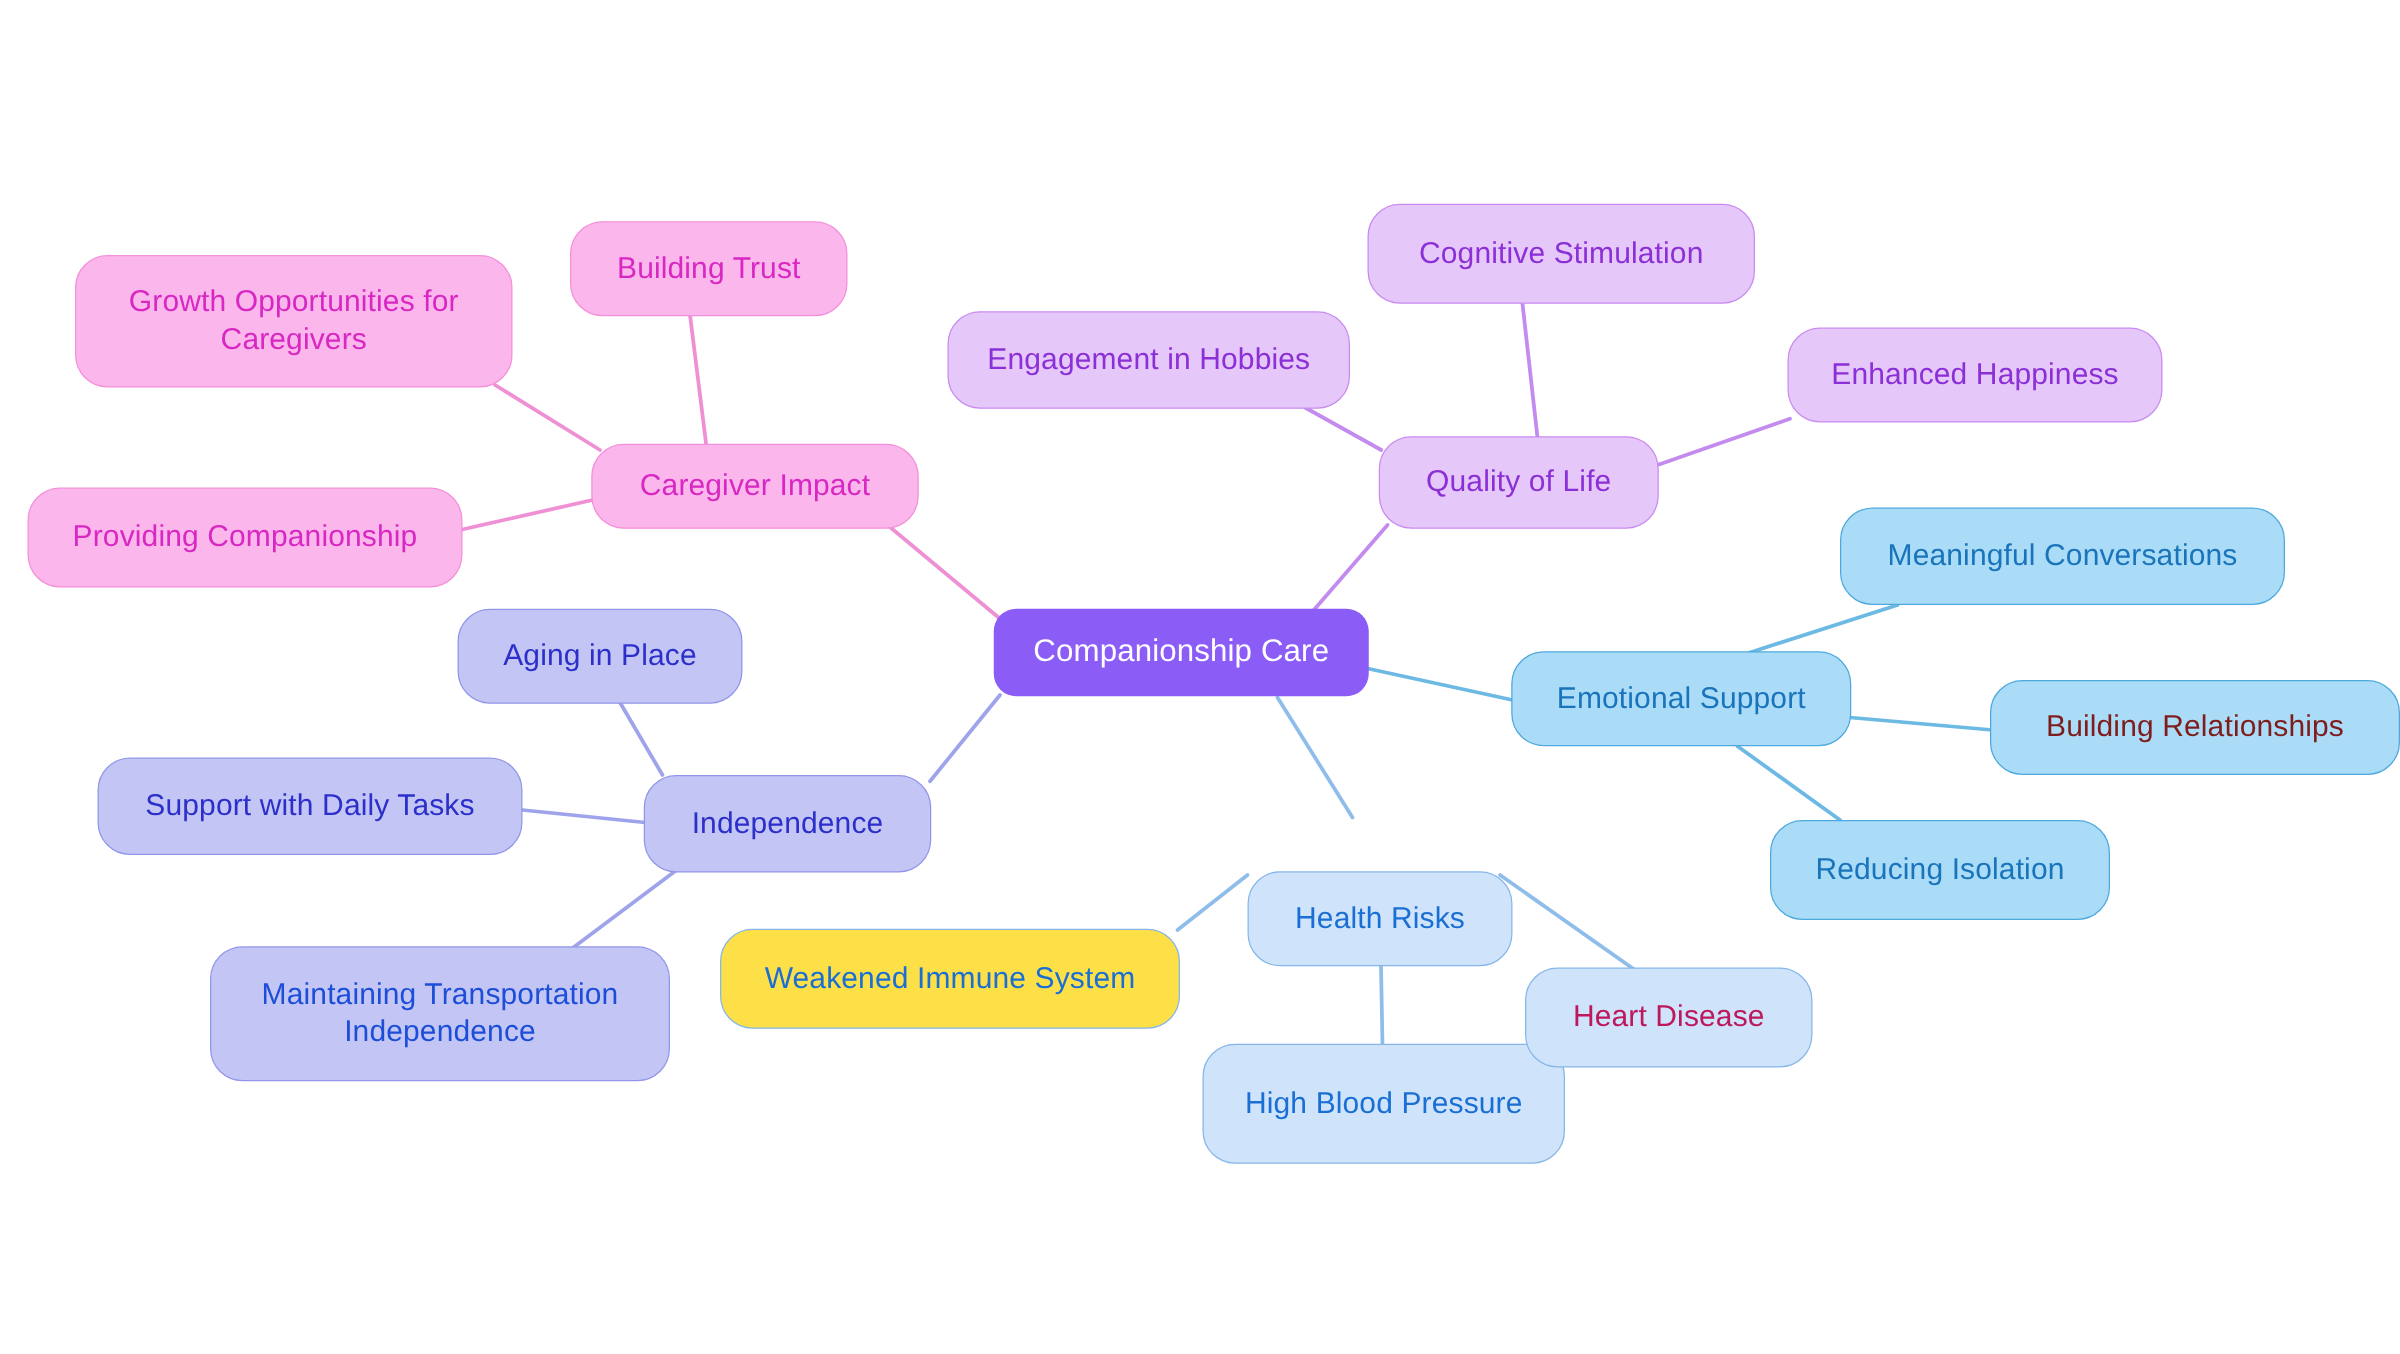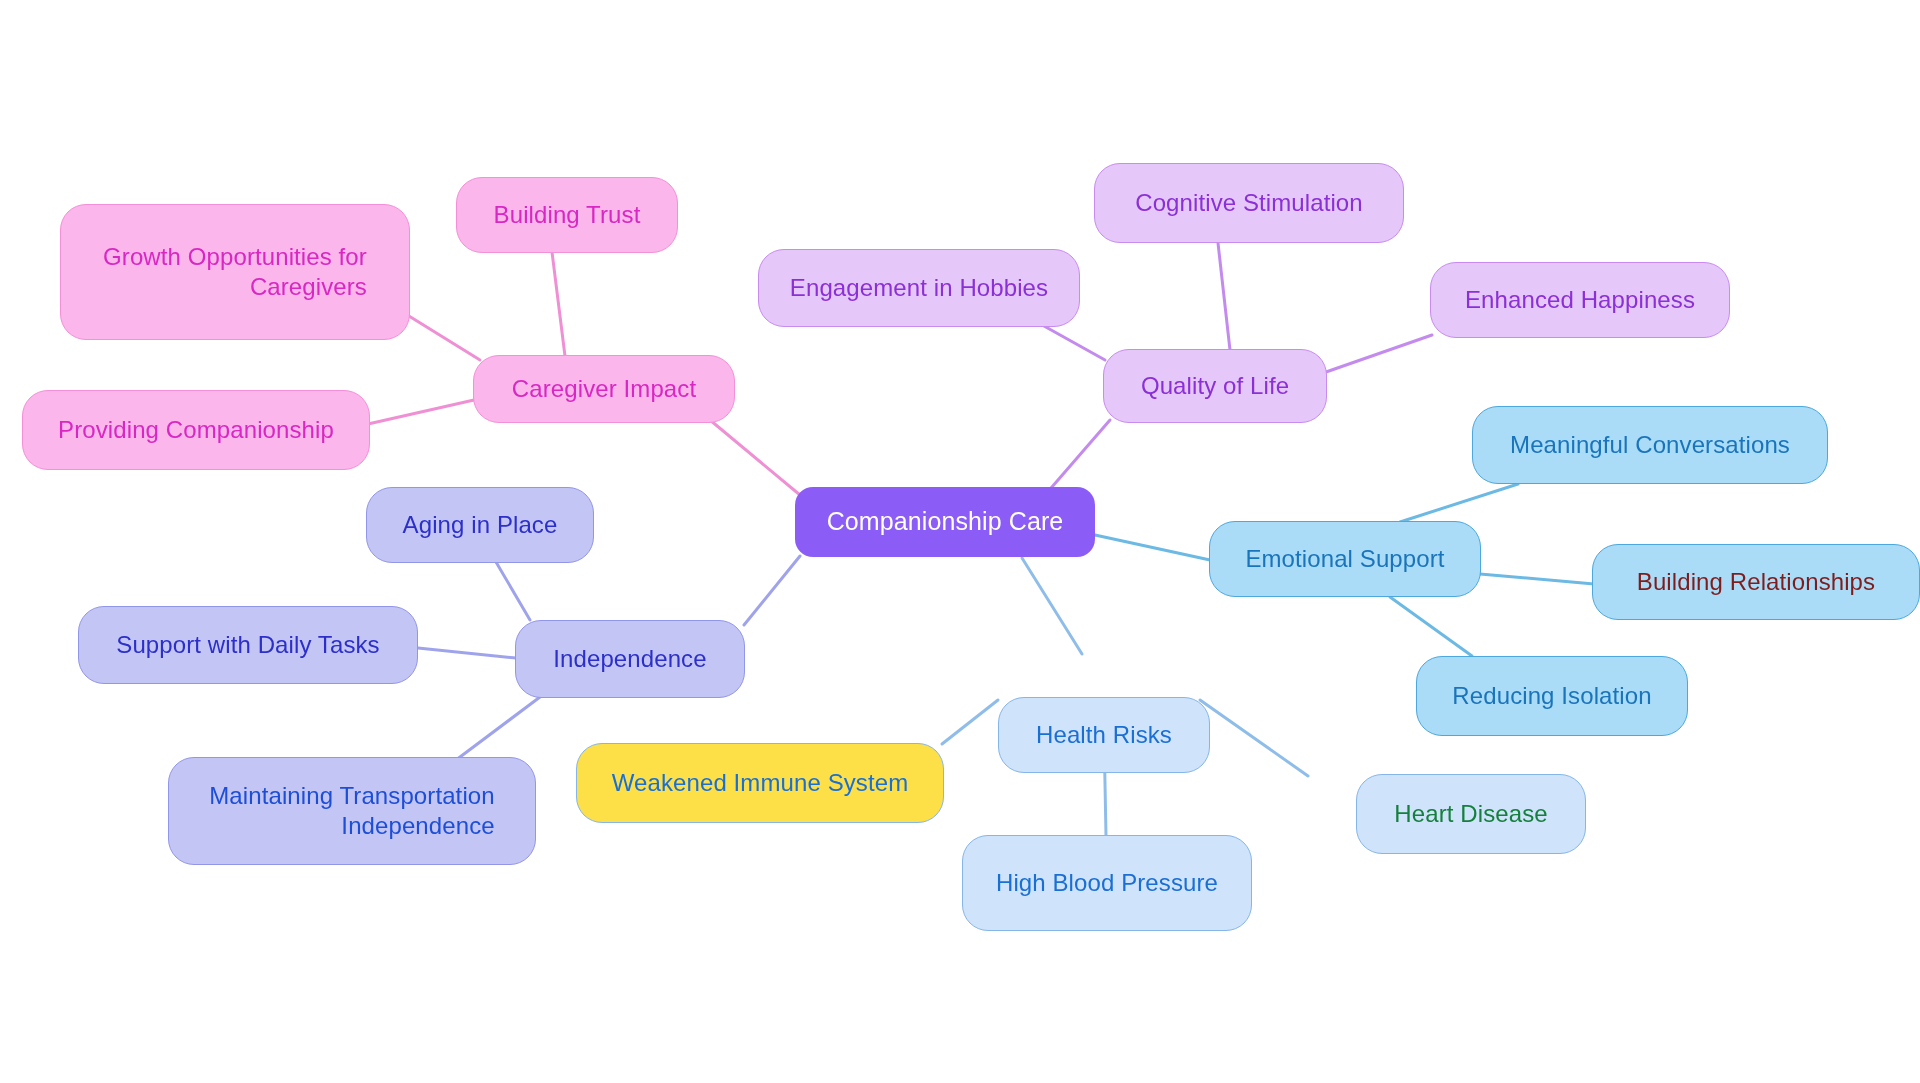--- a/index.html
+++ b/index.html
@@ -24,21 +24,21 @@
     width: 1920px;
     height: 1083px;
     pointer-events: none;
   }
   .node {
     position: absolute;
     box-sizing: border-box;
     display: flex;
     align-items: center;
     justify-content: center;
-    text-align: right;
+    text-align: center;
     border-radius: 26px;
     border-style: solid;
     border-width: 1.5px;
     line-height: 1.26;
     padding: 4px 14px;
     white-space: pre-line;
     letter-spacing: 0.1px;
   }
   .node.root {
     border-radius: 18px;
@@ -74,35 +74,35 @@
       <line x1="1104" y1="730" x2="1106" y2="836" stroke="#8fbdea" stroke-width="3" stroke-linecap="round"></line>
       <line x1="1200" y1="700" x2="1308" y2="776" stroke="#8fbdea" stroke-width="3" stroke-linecap="round"></line>
       <line x1="800" y1="556" x2="744" y2="625" stroke="#9fa3ec" stroke-width="3" stroke-linecap="round"></line>
       <line x1="530" y1="620" x2="496" y2="562" stroke="#9fa3ec" stroke-width="3" stroke-linecap="round"></line>
       <line x1="516" y1="658" x2="418" y2="648" stroke="#9fa3ec" stroke-width="3" stroke-linecap="round"></line>
       <line x1="540" y1="697" x2="456" y2="760" stroke="#9fa3ec" stroke-width="3" stroke-linecap="round"></line>
     </svg>
   <div id="nodes">
       <div class="node root" style="left: 795px; top: 487px; width: 300px; height: 70px; background: #8b5cf6; border-color: rgb(13, 17, 23); color: rgb(255, 255, 255);"><span>Companionship Care</span></div>
       <div class="node branch" style="left: 473px; top: 355px; width: 262px; height: 68px; background: rgb(251, 182, 236); border-color: rgb(244, 143, 217); color: rgb(216, 39, 194);"><span>Caregiver Impact</span></div>
-      <div class="node leaf" style="left: 60px; top: 204px; width: 350px; height: 136px; background: rgb(251, 182, 236); border-color: rgb(244, 143, 217); color: rgb(216, 39, 194);"><span>Growth Opportunities for
+      <div class="node leaf" style="left: 60px; top: 204px; width: 350px; height: 106px; background: rgb(251, 182, 236); border-color: rgb(244, 143, 217); color: rgb(216, 39, 194);"><span>Growth Opportunities for
 Caregivers</span></div>
       <div class="node leaf" style="left: 456px; top: 177px; width: 222px; height: 76px; background: rgb(251, 182, 236); border-color: rgb(244, 143, 217); color: rgb(216, 39, 194);"><span>Building Trust</span></div>
       <div class="node leaf" style="left: 22px; top: 390px; width: 348px; height: 80px; background: rgb(251, 182, 236); border-color: rgb(244, 143, 217); color: rgb(216, 39, 194);"><span>Providing Companionship</span></div>
       <div class="node branch" style="left: 1103px; top: 349px; width: 224px; height: 74px; background: rgb(230, 199, 249); border-color: rgb(201, 139, 240); color: rgb(139, 47, 214);"><span>Quality of Life</span></div>
       <div class="node leaf" style="left: 1094px; top: 163px; width: 310px; height: 80px; background: rgb(230, 199, 249); border-color: rgb(201, 139, 240); color: rgb(139, 47, 214);"><span>Cognitive Stimulation</span></div>
       <div class="node leaf" style="left: 724px; top: 249px; width: 322px; height: 78px; background: rgb(230, 199, 249); border-color: rgb(201, 139, 240); color: rgb(139, 47, 214); margin-left: 34px;"><span>Engagement in Hobbies</span></div>
       <div class="node leaf" style="left: 1430px; top: 262px; width: 300px; height: 76px; background: rgb(230, 199, 249); border-color: rgb(201, 139, 240); color: rgb(139, 47, 214);"><span>Enhanced Happiness</span></div>
       <div class="node branch" style="left: 1209px; top: 521px; width: 272px; height: 76px; background: rgb(170, 220, 247); border-color: rgb(76, 168, 221); color: rgb(26, 116, 187);"><span>Emotional Support</span></div>
       <div class="node leaf" style="left: 1472px; top: 406px; width: 356px; height: 78px; background: rgb(170, 220, 247); border-color: rgb(76, 168, 221); color: rgb(26, 116, 187);"><span>Meaningful Conversations</span></div>
       <div class="node leaf" style="left: 1592px; top: 544px; width: 328px; height: 76px; background: rgb(170, 220, 247); border-color: rgb(76, 168, 221); color: #7f1d1d;"><span>Building Relationships</span></div>
       <div class="node leaf" style="left: 1416px; top: 656px; width: 272px; height: 80px; background: rgb(170, 220, 247); border-color: rgb(76, 168, 221); color: rgb(26, 116, 187);"><span>Reducing Isolation</span></div>
       <div class="node branch" style="left: 998px; top: 653px; width: 212px; height: 76px; background: rgb(207, 227, 251); border-color: rgb(134, 182, 232); color: rgb(26, 111, 212); margin-top: 44px;"><span>Health Risks</span></div>
       <div class="node leaf" style="left: 576px; top: 743px; width: 368px; height: 80px; background: #fde047; border-color: rgb(134, 182, 232); color: rgb(26, 111, 212);"><span>Weakened Immune System</span></div>
       <div class="node leaf" style="left: 962px; top: 835px; width: 290px; height: 96px; background: rgb(207, 227, 251); border-color: rgb(134, 182, 232); color: rgb(26, 111, 212);"><span>High Blood Pressure</span></div>
-      <div class="node leaf" style="left: 1356px; top: 774px; width: 230px; height: 80px; background: rgb(207, 227, 251); border-color: rgb(134, 182, 232); color: #15803d;"><span>Heart Disease</span></div>
+      <div class="node leaf" style="left: 1220px; top: 774px; width: 230px; height: 80px; background: rgb(207, 227, 251); border-color: rgb(134, 182, 232); color: #be185d;"><span>Heart Disease</span></div>
       <div class="node branch" style="left: 515px; top: 620px; width: 230px; height: 78px; background: rgb(195, 198, 245); border-color: rgb(146, 150, 232); color: rgb(44, 47, 201);"><span>Independence</span></div>
       <div class="node leaf" style="left: 366px; top: 487px; width: 228px; height: 76px; background: rgb(195, 198, 245); border-color: rgb(146, 150, 232); color: rgb(44, 47, 201);"><span>Aging in Place</span></div>
       <div class="node leaf" style="left: 78px; top: 606px; width: 340px; height: 78px; background: rgb(195, 198, 245); border-color: rgb(146, 150, 232); color: rgb(44, 47, 201);"><span>Support with Daily Tasks</span></div>
       <div class="node leaf" style="left: 168px; top: 757px; width: 368px; height: 108px; background: rgb(195, 198, 245); border-color: rgb(146, 150, 232); color: #1d4ed8;"><span>Maintaining Transportation
 Independence</span></div>
     </div>
 </div>
 
 </body></html>

